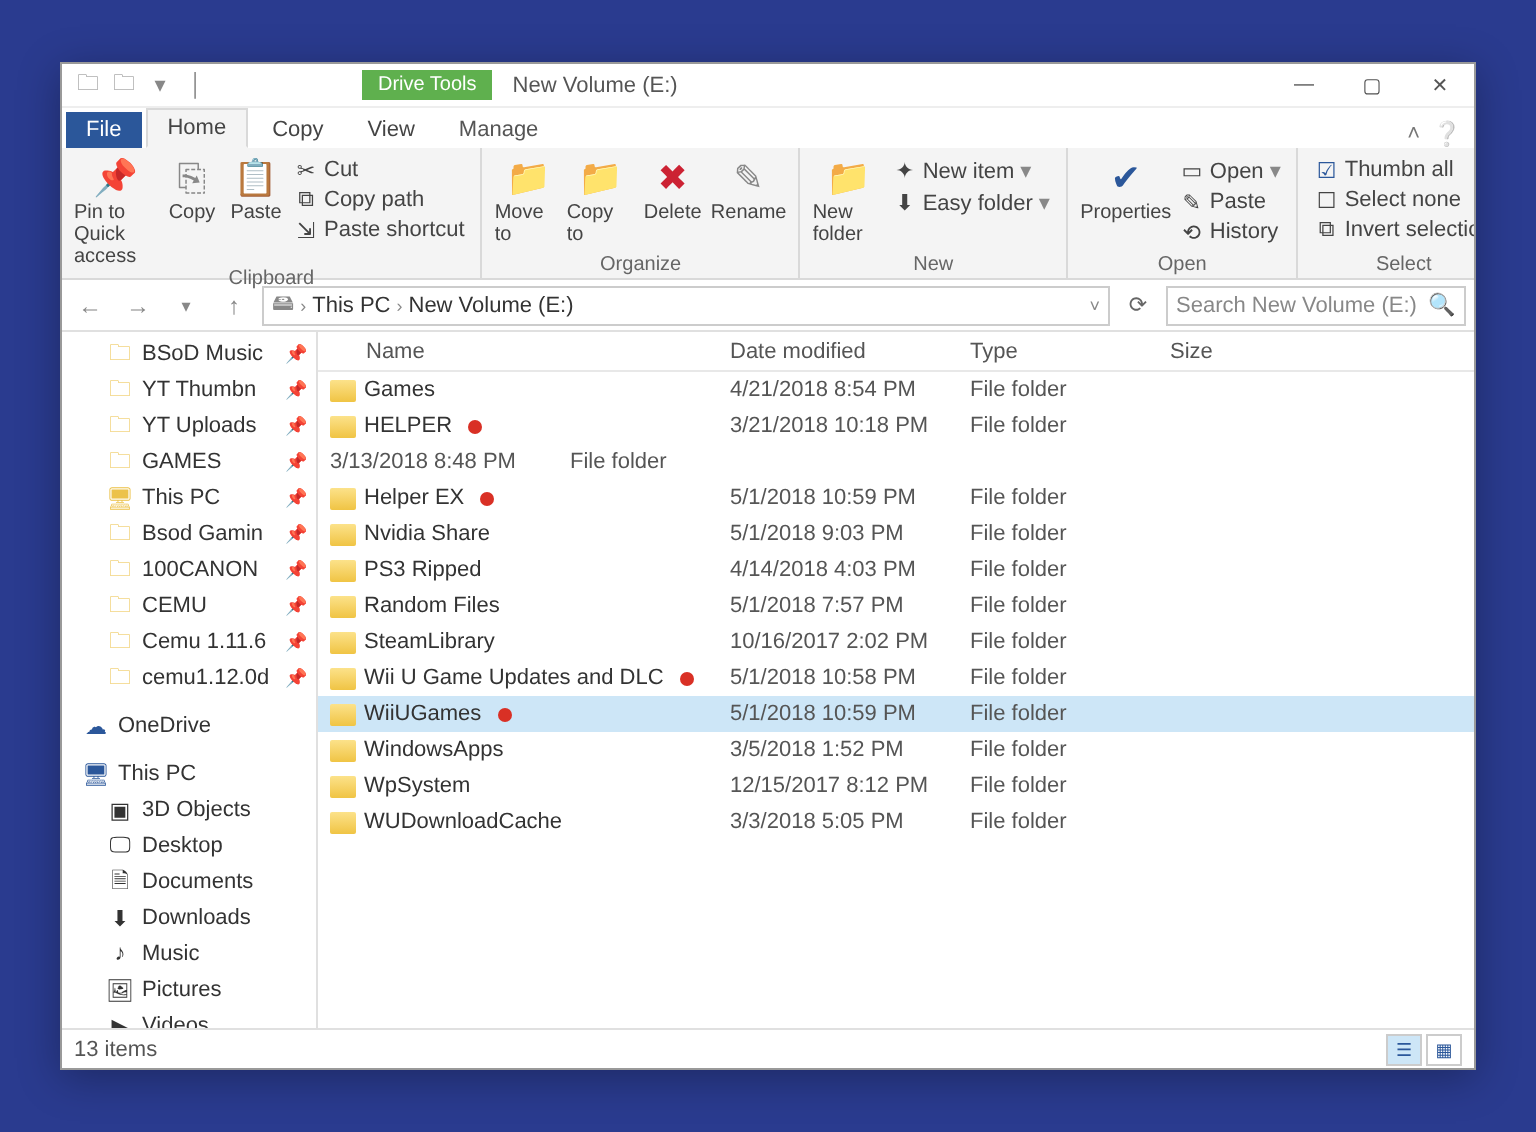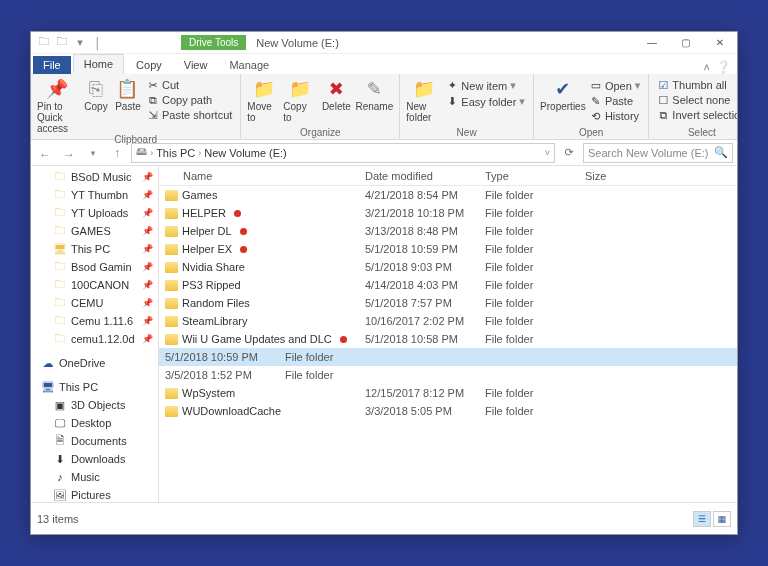--- a/index.html
+++ b/index.html
@@ -69,21 +69,21 @@
 .row{display:flex;height:18px;align-items:center;font-size:11px;color:#333}
 .row.sel{background:var(--sel)}
 .row .cell{padding:0 6px}
 .row .cell.name{width:200px;display:flex;align-items:center;gap:4px}
 .row .cell.date{width:120px;color:#555}
 .row .cell.type{width:100px;color:#555}
 .row .cell.size{width:80px;text-align:right;color:#555}
 .folder-ic{width:13px;height:11px;background:linear-gradient(#fce28a,#f0c444);border-radius:1px;display:inline-block}
 .red-dot{width:7px;height:7px;border-radius:50%;background:#d93025;display:inline-block;margin-left:4px}
 
-.statusbar{height:32px;border-top:1px solid #e0e0e0;display:flex;align-items:center;padding:0 6px;font-size:11px;color:#555}
+.statusbar{height:20px;border-top:1px solid #e0e0e0;display:flex;align-items:center;padding:0 6px;font-size:11px;color:#555}
 .statusbar .viewbtns{margin-left:auto;display:flex;gap:2px}
 .statusbar .viewbtns span{width:18px;height:16px;border:1px solid #ccc;display:flex;align-items:center;justify-content:center;font-size:9px;color:#2b579a}
 .statusbar .viewbtns span.active{background:#cde6f7}
 
 .ic-folder{color:#ecc24a}
 .ic-blue{color:#2b579a}
 .ic-gray{color:#888}
 .ic-red{color:#c23}
 </style>
 </head>
@@ -374,25 +374,20 @@
             <div class="cell name">
               <span class="folder-ic"></span>
               <span>HELPER</span>
               <span class="red-dot"></span>
             </div>
             <div class="cell date">3/21/2018 10:18 PM</div>
             <div class="cell type">File folder</div>
             <div class="cell size"></div>
           </div>
           <div class="row">
-            <div class="cell name">
-              <span class="folder-ic"></span>
-              <span>Helper DL</span>
-              <span class="red-dot"></span>
-            </div>
             <div class="cell date">3/13/2018 8:48 PM</div>
             <div class="cell type">File folder</div>
             <div class="cell size"></div>
           </div>
           <div class="row">
             <div class="cell name">
               <span class="folder-ic"></span>
               <span>Helper EX</span>
               <span class="red-dot"></span>
             </div>
@@ -440,25 +435,34 @@
             <div class="cell name">
               <span class="folder-ic"></span>
               <span>Wii U Game Updates and DLC</span>
               <span class="red-dot"></span>
             </div>
             <div class="cell date">5/1/2018 10:58 PM</div>
             <div class="cell type">File folder</div>
             <div class="cell size"></div>
           </div>
           <div class="row sel">
+            <div class="cell name">
+              <span class="folder-ic"></span>
+              <span>WiiUGames</span>
+              <span class="red-dot"></span>
+            </div>
             <div class="cell date">5/1/2018 10:59 PM</div>
             <div class="cell type">File folder</div>
             <div class="cell size"></div>
           </div>
           <div class="row">
+            <div class="cell name">
+              <span class="folder-ic"></span>
+              <span>WindowsApps</span>
+            </div>
             <div class="cell date">3/5/2018 1:52 PM</div>
             <div class="cell type">File folder</div>
             <div class="cell size"></div>
           </div>
           <div class="row">
             <div class="cell name">
               <span class="folder-ic"></span>
               <span>WpSystem</span>
             </div>
             <div class="cell date">12/15/2017 8:12 PM</div>

